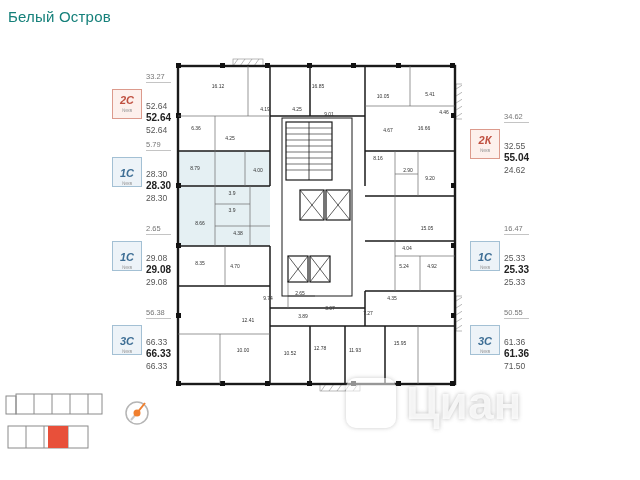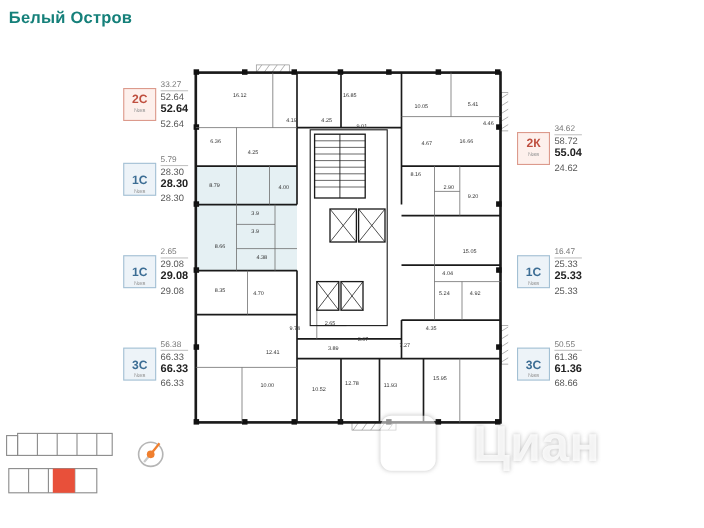--- a/index.html
+++ b/index.html
@@ -2,48 +2,48 @@
 <html><head>
 <meta charset="utf-8">
 <style>
   html,body{margin:0;padding:0;}
   body{
     width:640px;height:480px;position:relative;overflow:hidden;
     background:#ffffff;font-family:"Liberation Sans",sans-serif;
   }
   .page-title{
     position:absolute;left:8px;top:8px;
-    font-size:15px;font-weight:bold;color:#15807a;letter-spacing:.2px;
+    font-size:15px;font-weight:normal;color:#15807a;letter-spacing:.2px;
   }
   
   .apt-card{position:absolute;display:flex;align-items:center;gap:4px;cursor:pointer;}
   .type-box{
     width:30px;height:30px;border:1px solid;box-sizing:border-box;
     display:flex;flex-direction:column;align-items:center;justify-content:center;flex:0 0 auto;
   }
   .pink .type-box{background:#fdf0ec;border-color:#dc9a8c;}
   .pink .type{color:#bf4f3f;}
   .blue .type-box{background:#edf3f8;border-color:#a3c0d4;justify-content:flex-end;}
   .blue .type{color:#3c6d94;}
-  .type{font-size:11px;font-weight:bold;line-height:1;}
+  .type{font-size:11px;font-weight:bold;line-height:1;font-style:italic;}
   .sub{font-size:5px;color:#999;margin-top:2px;line-height:1;}
   .vals{display:flex;flex-direction:column;justify-content:center;}
   .v{font-size:8.5px;color:#555;line-height:1.25;white-space:nowrap;}
-  .v.small{font-size:7.5px;color:#777;border-bottom:1px solid #c4c4c4;padding-bottom:1px;margin-bottom:0;}
+  .v.small{font-size:7.5px;color:#777;border-bottom:1px solid #c4c4c4;padding-bottom:1px;margin-bottom:18px;}
   .v.bold{font-size:10px;font-weight:bold;color:#222;}
   
   .plan{position:absolute;left:170px;top:56px;width:292px;height:338px;}
   .room-label{font-family:"Liberation Sans",sans-serif;font-size:5px;fill:#333;text-anchor:middle;}
   
   .footprint{position:absolute;left:4px;top:386px;width:115px;height:78px;}
   .compass{position:absolute;left:120px;top:396px;width:34px;height:34px;}
   
   .watermark{position:absolute;left:346px;top:378px;display:flex;align-items:center;gap:10px;pointer-events:none;}
   .wm-box{width:50px;height:50px;background:rgba(255,255,255,0.55);border-radius:10px;box-shadow:0 0 4px rgba(100,100,100,0.35);}
-  .wm-text{font-size:46px;font-weight:bold;color:rgba(255,255,255,0.8);text-shadow:0 0 4px rgba(110,110,110,0.45);line-height:1;margin-left:24px;}
+  .wm-text{font-size:46px;font-weight:bold;color:rgba(255,255,255,0.8);text-shadow:0 0 4px rgba(110,110,110,0.45);line-height:1;}
 </style>
 </head>
 <body>
 
 <div class="page-title">Белый Остров</div>
 
 <div class="plan">
 <svg id="plan-svg" viewBox="0 0 292 338" width="292" height="338" xmlns="http://www.w3.org/2000/svg">
 
   <rect x="8" y="95" width="92" height="95" fill="#cfe3ea" opacity="0.55"></rect>
@@ -246,21 +246,21 @@
   </div>
 </div>
 
 <div class="apt-card pink" style="left:470px;top:112px;">
   <div class="type-box">
     <div class="type">2К</div>
     <div class="sub">№кв</div>
   </div>
   <div class="vals">
     <div class="v small">34.62</div>
-    <div class="v">58.72</div>
+    <div class="v">32.55</div>
     <div class="v bold">55.04</div>
     <div class="v">24.62</div>
   </div>
 </div>
 
 <div class="apt-card blue" style="left:470px;top:224px;">
   <div class="type-box">
     <div class="type">1С</div>
     <div class="sub">№кв</div>
   </div>
@@ -274,21 +274,21 @@
 
 <div class="apt-card blue" style="left:470px;top:308px;">
   <div class="type-box">
     <div class="type">3С</div>
     <div class="sub">№кв</div>
   </div>
   <div class="vals">
     <div class="v small">50.55</div>
     <div class="v">61.36</div>
     <div class="v bold">61.36</div>
-    <div class="v">68.66</div>
+    <div class="v">71.50</div>
   </div>
 </div>
 
 <div class="footprint">
   <svg viewBox="0 0 115 78" width="115" height="78" xmlns="http://www.w3.org/2000/svg">
     <g fill="none" stroke="#8a8a8a" stroke-width="1">
       <rect x="2" y="10" width="10" height="18"></rect>
       <rect x="12" y="8" width="86" height="20"></rect>
       <path d="M30,8 V28 M48,8 V28 M66,8 V28 M84,8 V28"></path>
       <rect x="4" y="40" width="80" height="22"></rect>

